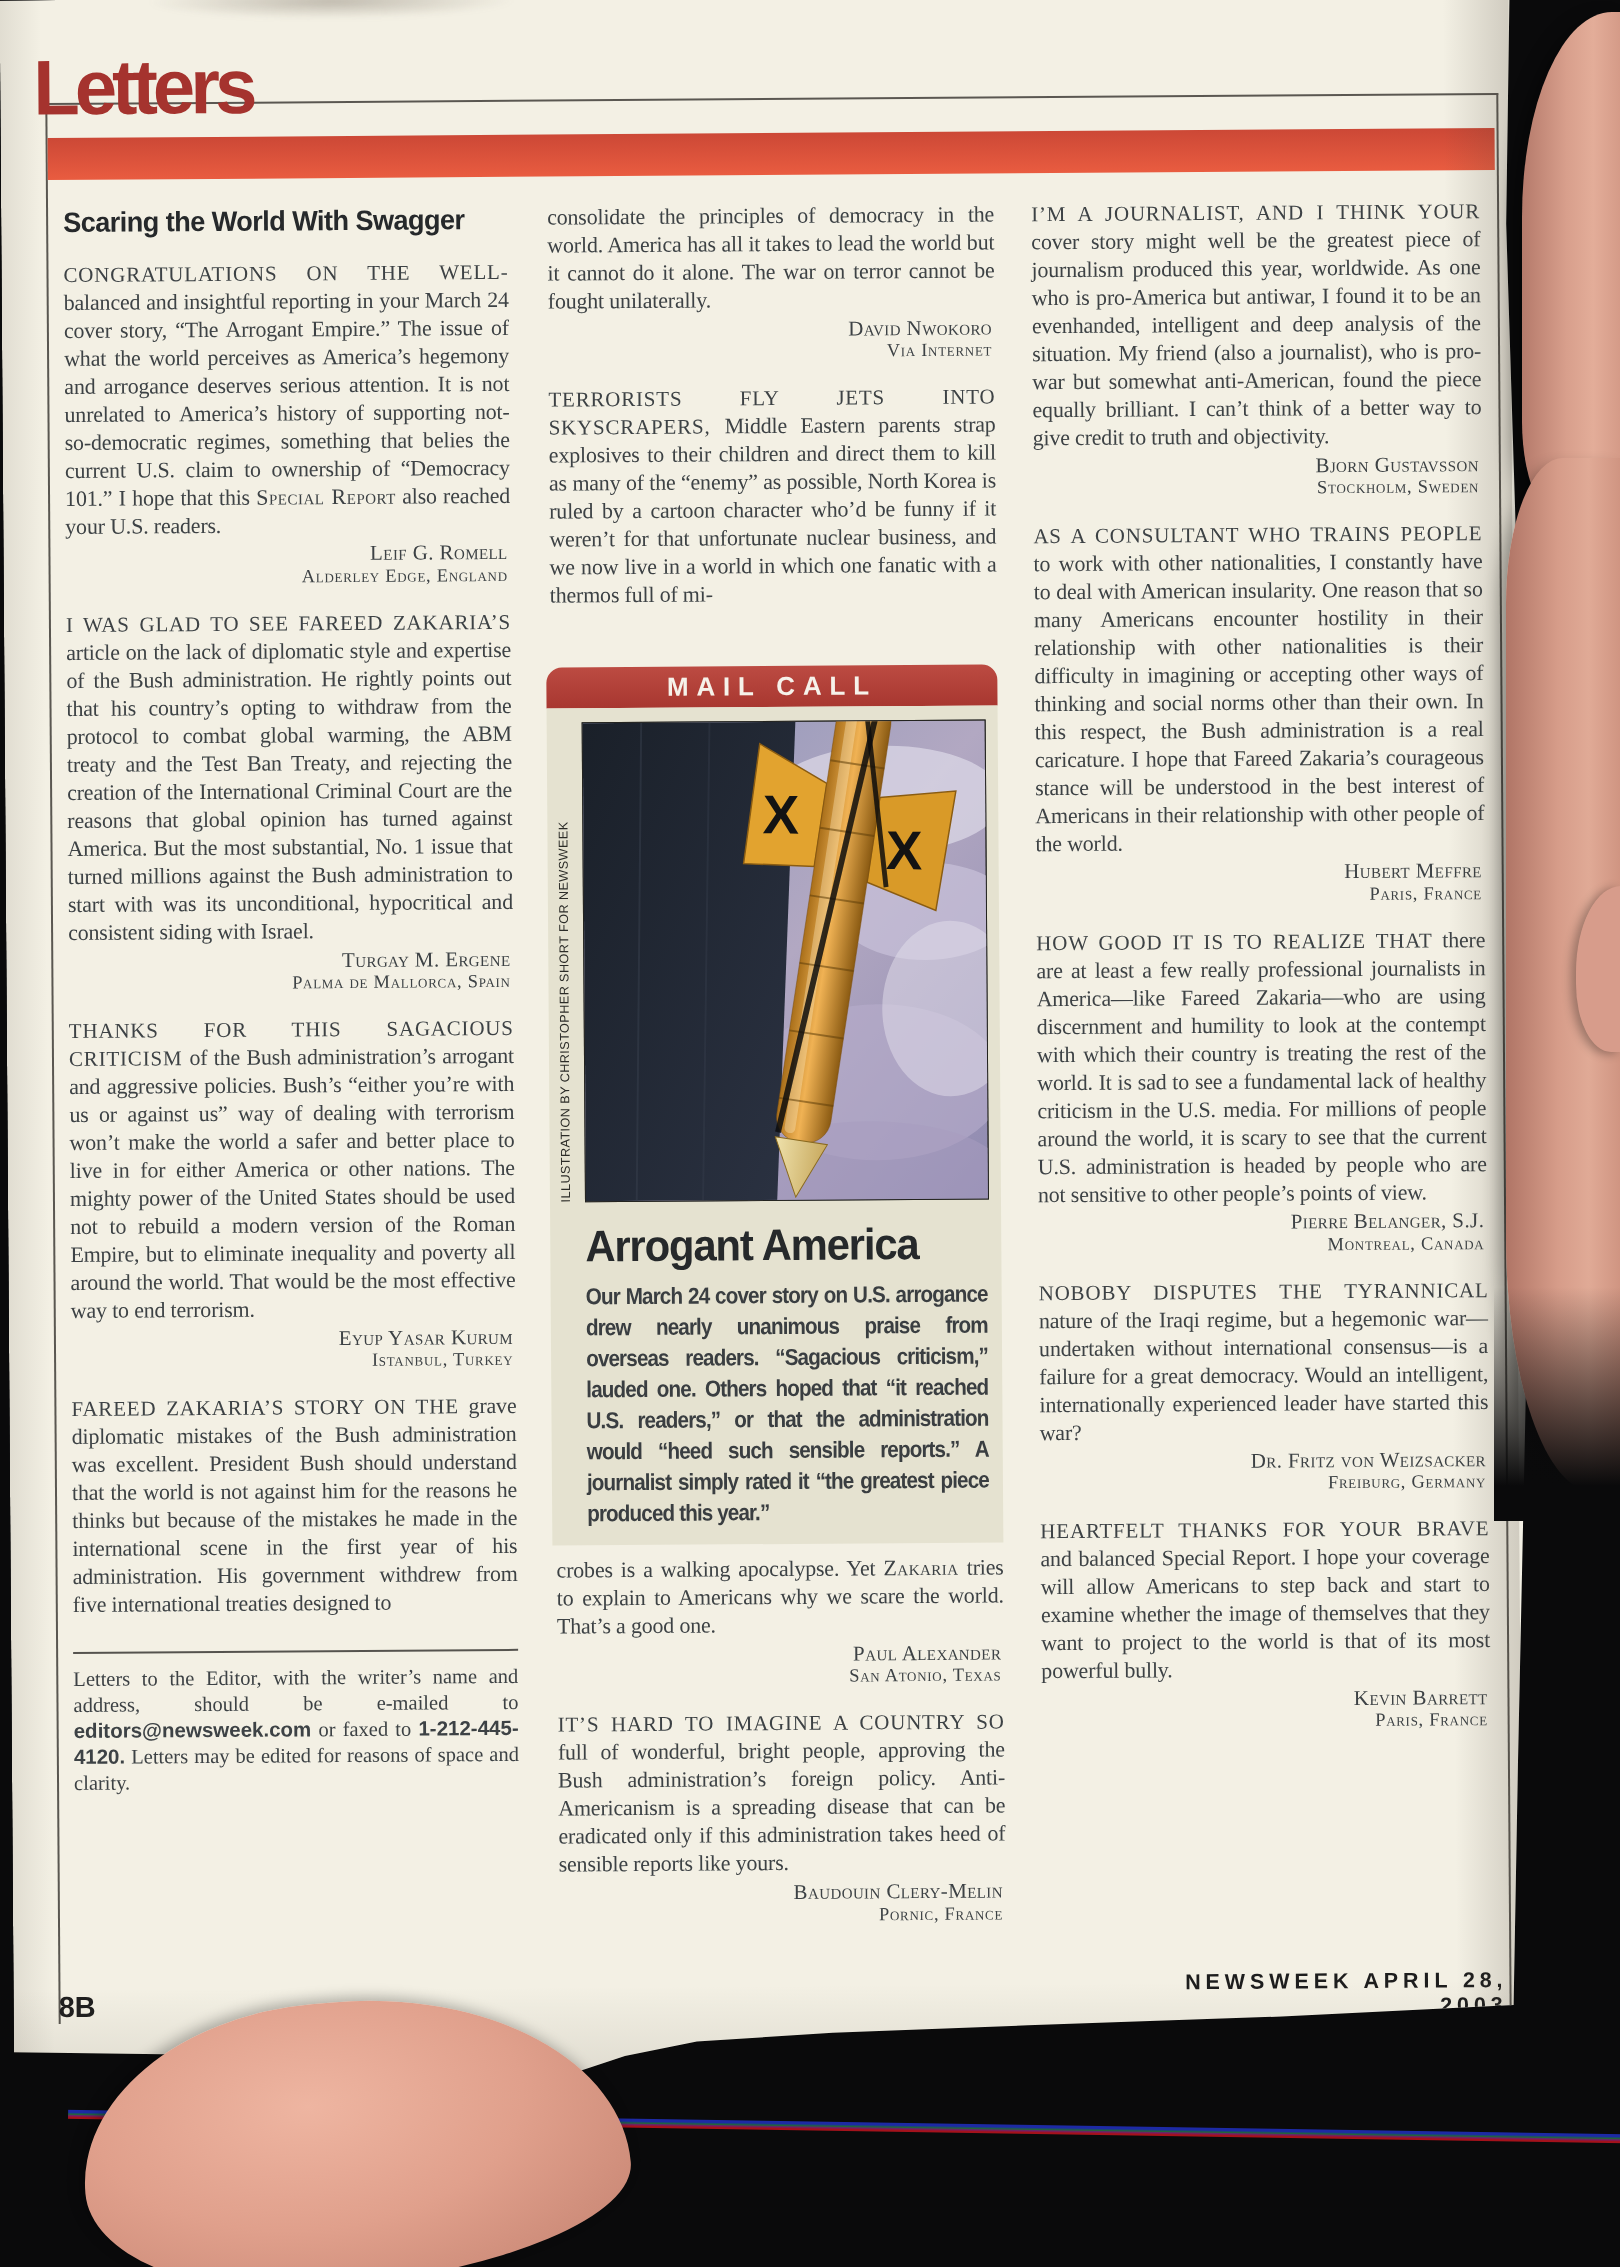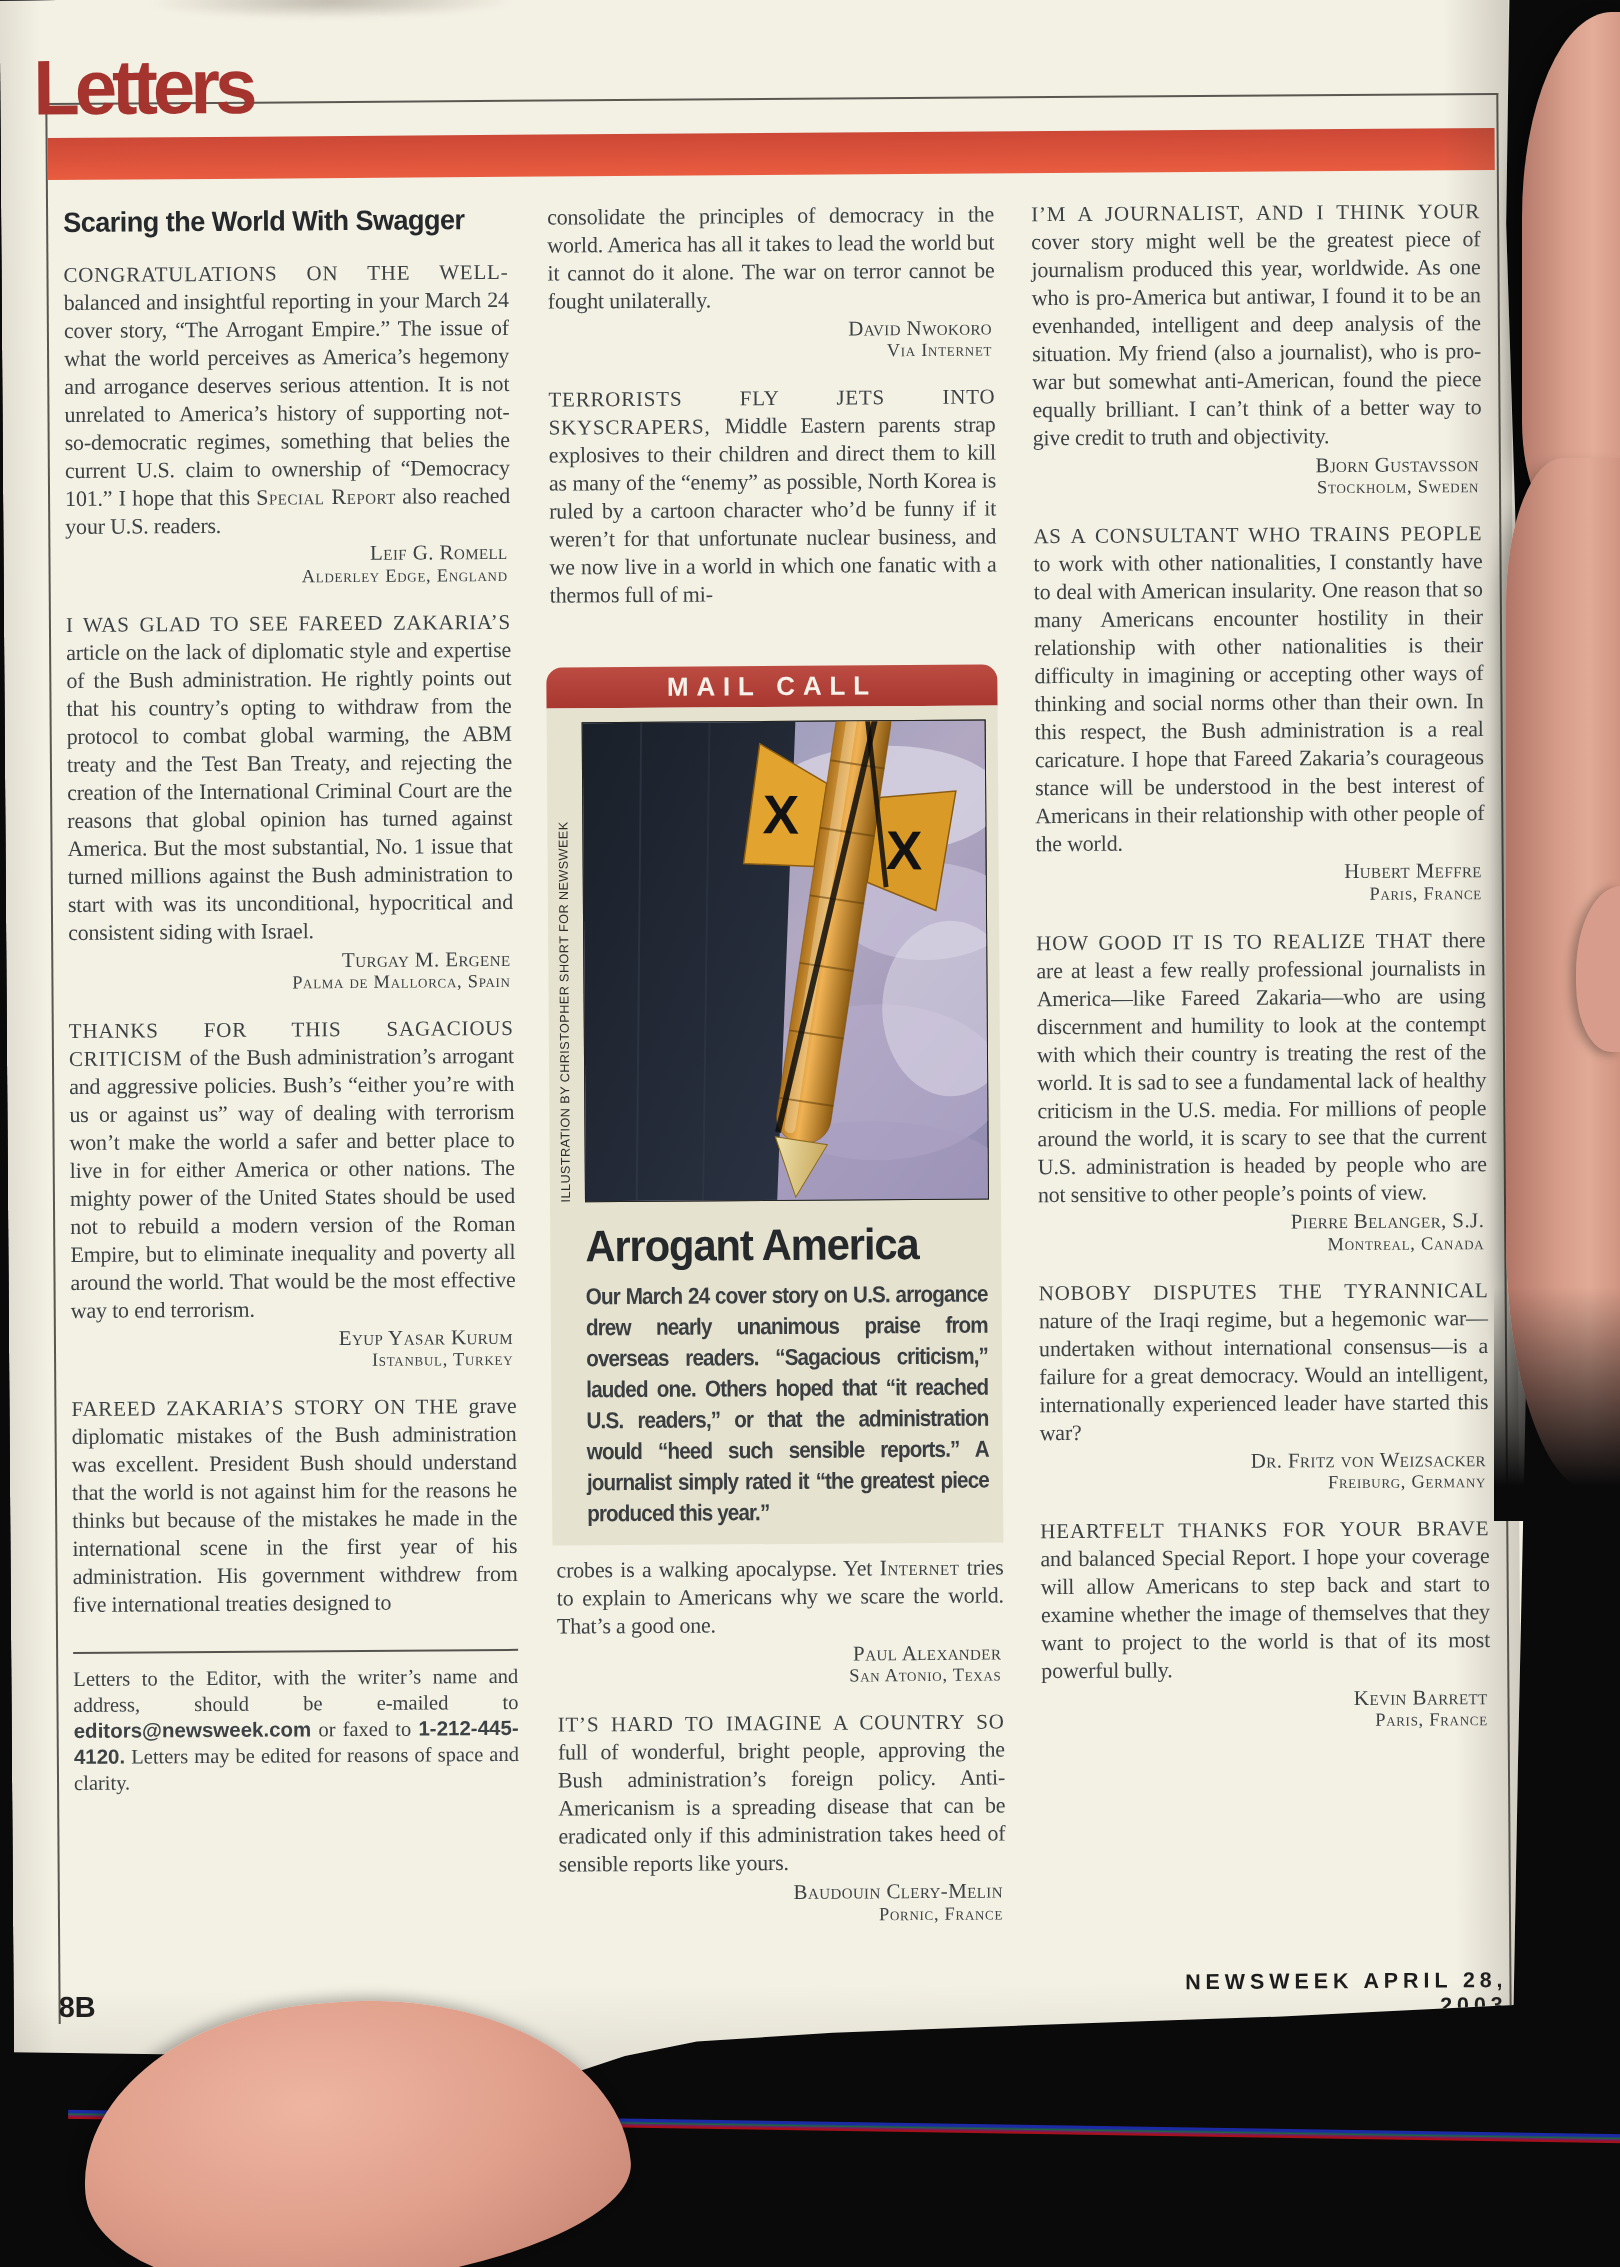--- a/index.html
+++ b/index.html
@@ -191,21 +191,21 @@
             <line x1="250" y1="-20" x2="298" y2="160" stroke="#0e0e0e" stroke-width="5" opacity="0.85"></line>
             <polygon points="224,430 278,430 254,488" fill="url(#nose)" stroke="#8a6a20" stroke-width="1"></polygon>
           </g>
         </svg>
         <div class="mc-title">Arrogant America</div>
         <div class="mc-caption">Our March 24 cover story on U.S. arrogance drew nearly unanimous praise from overseas readers. “Sagacious criticism,” lauded one. Others hoped that “it reached U.S. readers,” or that the administration would “heed such sensible reports.” A journalist simply rated it “the greatest piece produced this year.”</div>
       </div>
     </div>
 
     <div class="col" id="col2bottom">
-        <p class="body-para">crobes is a walking apocalypse. Yet <span class="sc">Internet</span> tries to explain to Americans why we scare the world. That’s a good one.</p>
+        <p class="body-para">crobes is a walking apocalypse. Yet <span class="sc">Zakaria</span> tries to explain to Americans why we scare the world. That’s a good one.</p>
         <div class="sig">
           <div class="sig-name">Paul Alexander</div>
           <div class="sig-loc">San Atonio, Texas</div>
         </div>
         <p class="body-para"><span class="lead">IT’S HARD TO IMAGINE A COUNTRY SO </span>full of wonderful, bright people, approving the Bush administration’s foreign policy. Anti-Americanism is a spreading disease that can be eradicated only if this administration takes heed of sensible reports like yours.</p>
         <div class="sig">
           <div class="sig-name">Baudouin Clery-Melin</div>
           <div class="sig-loc">Pornic, France</div>
         </div>
       </div>

